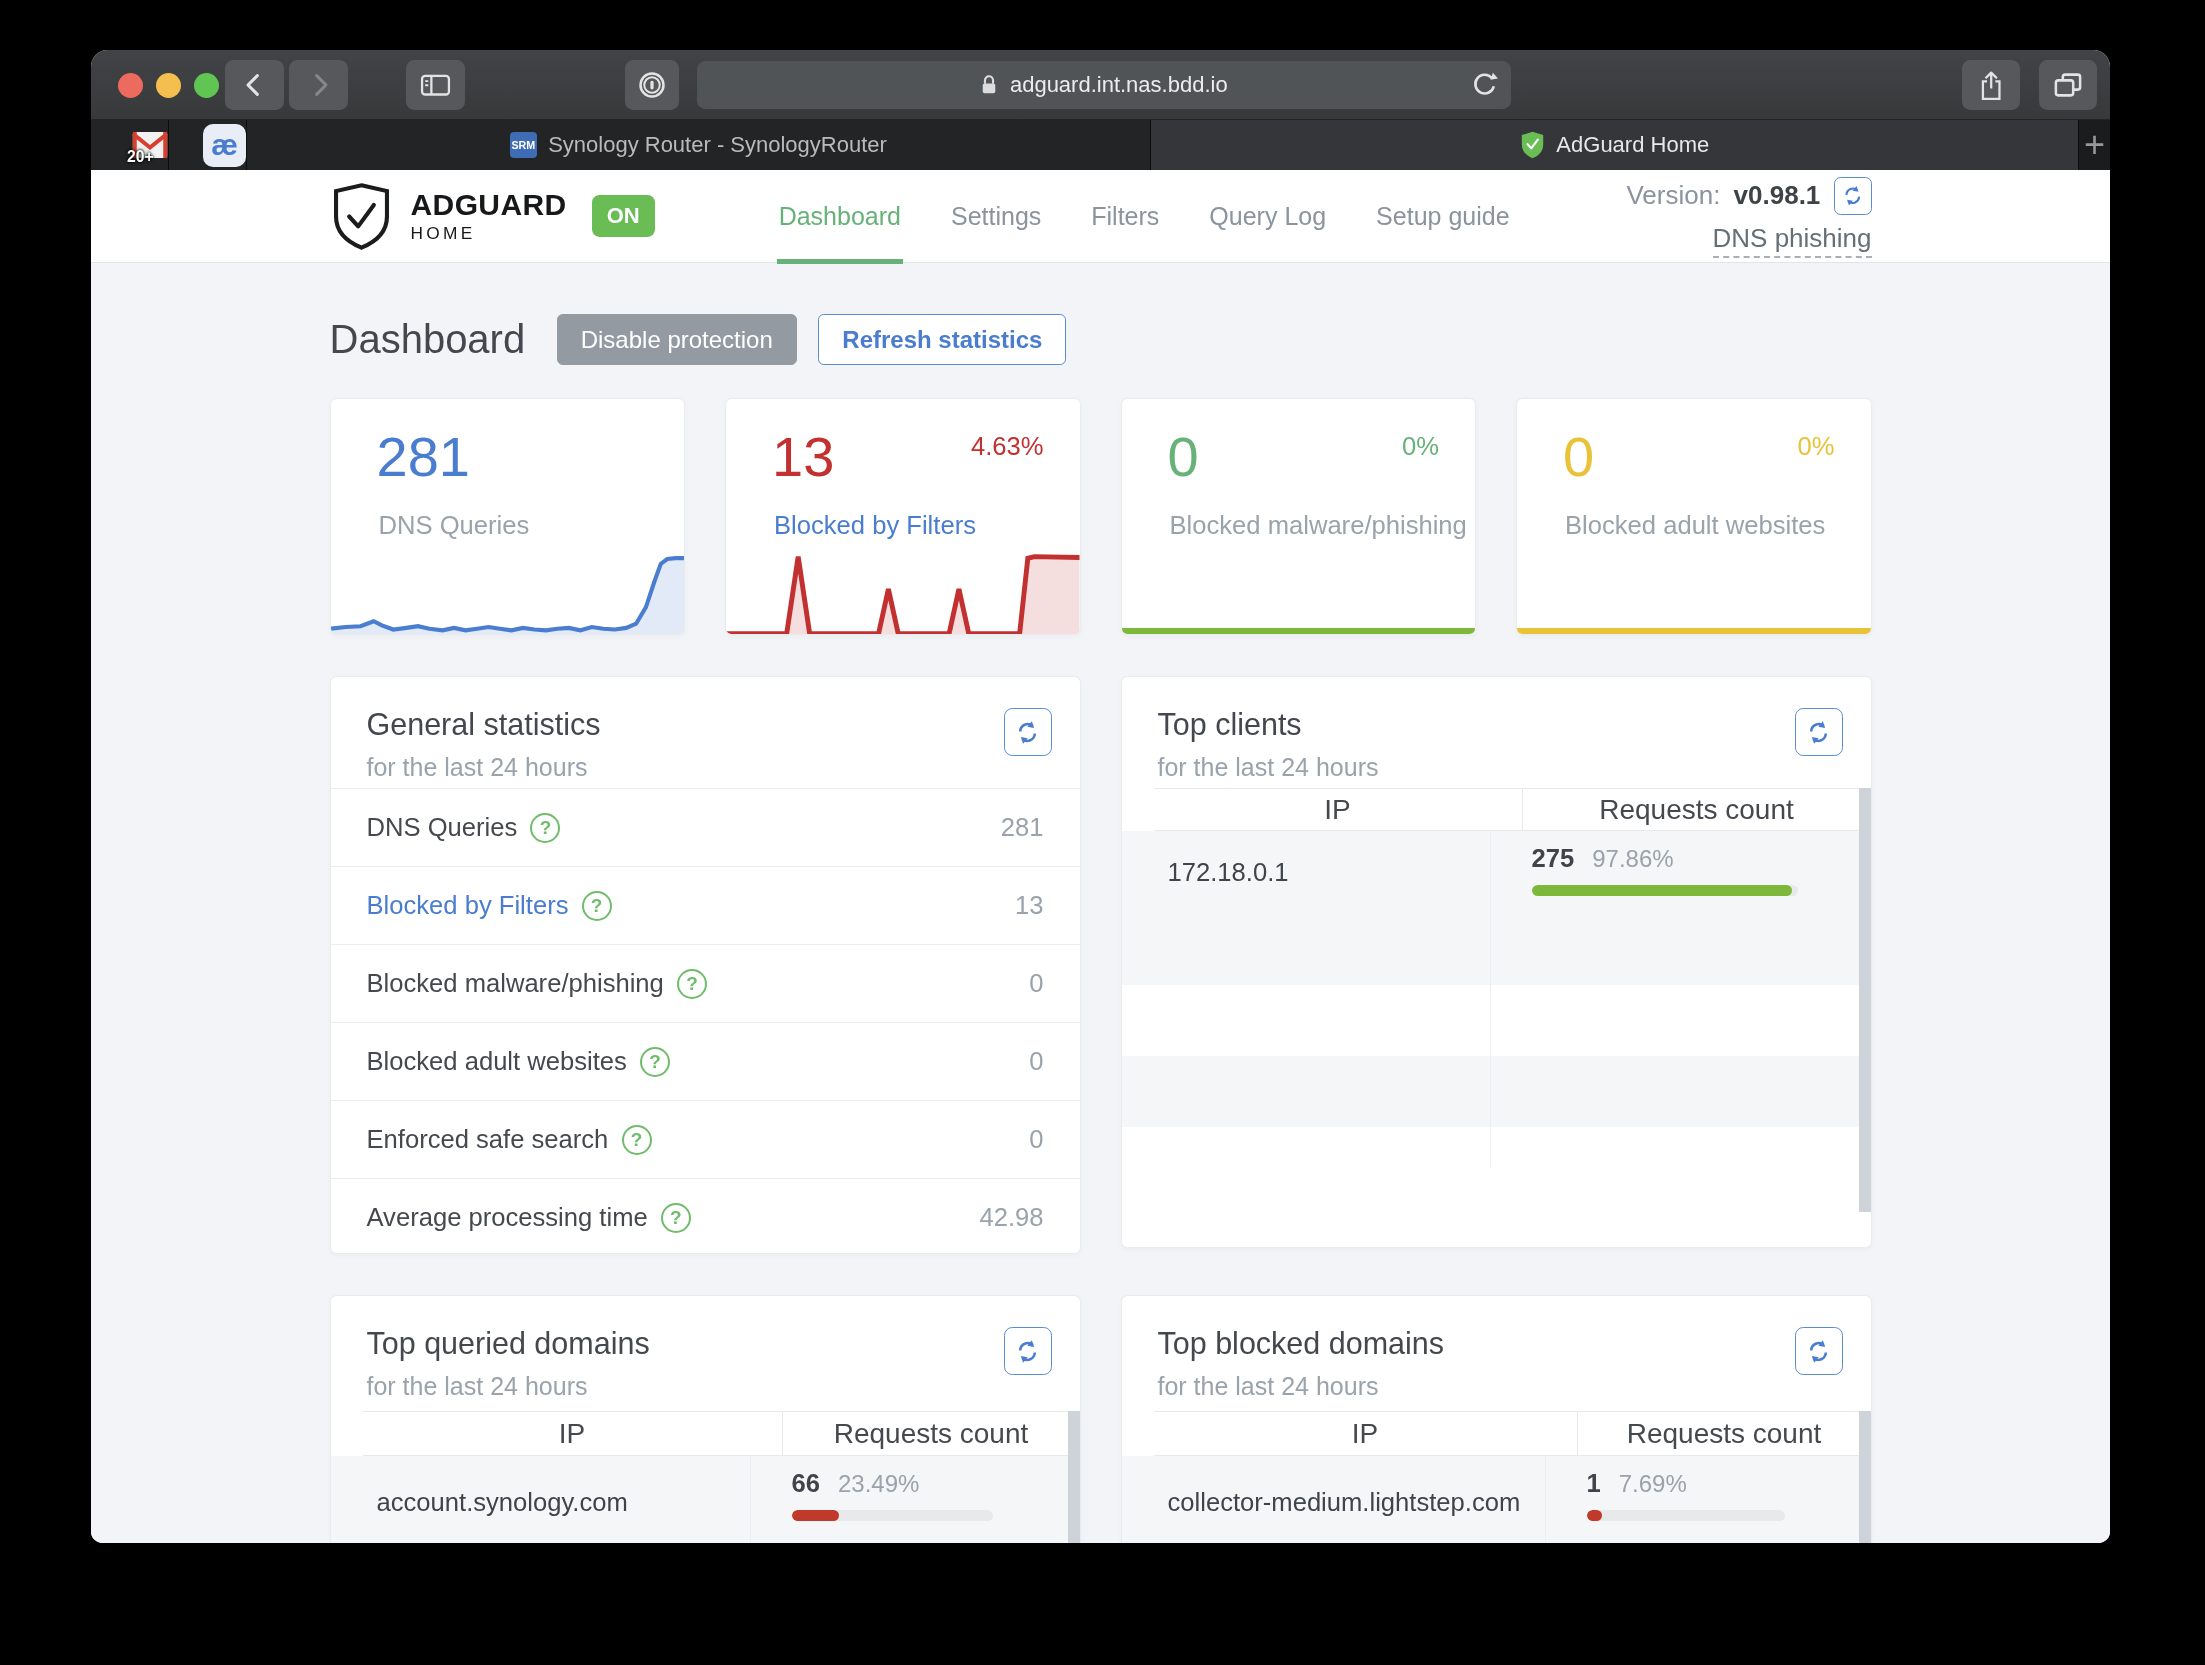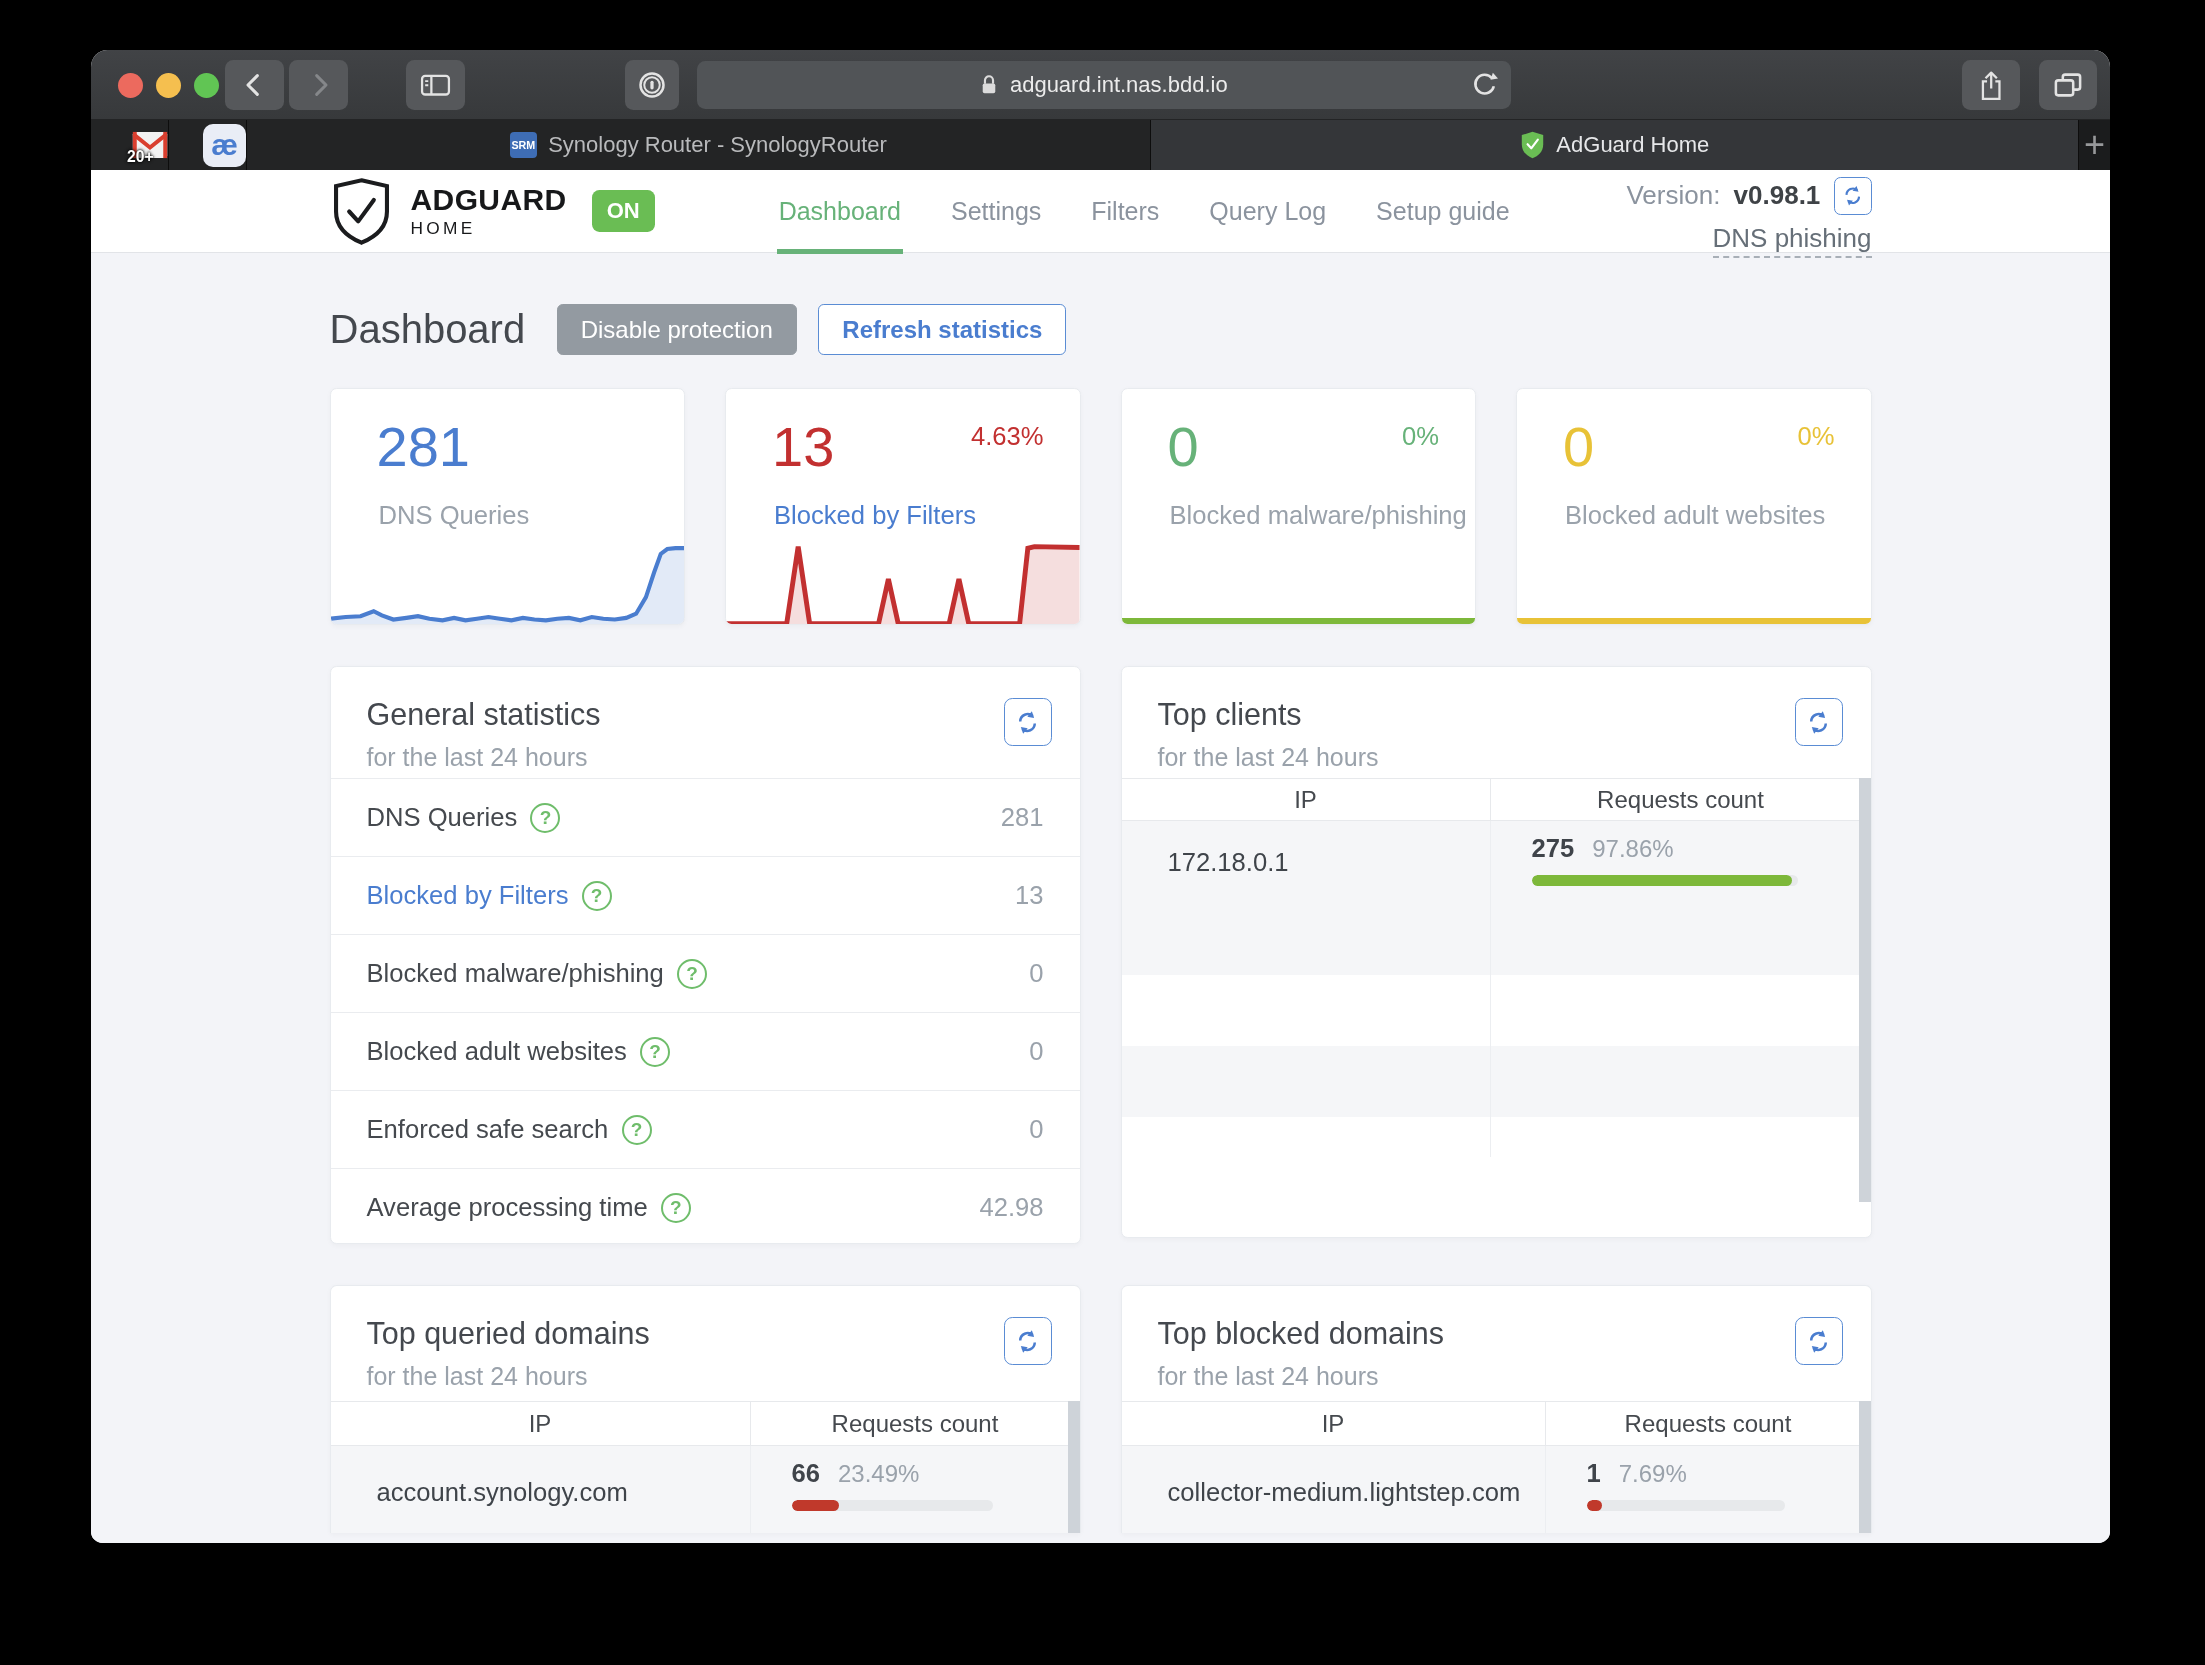--- a/index.html
+++ b/index.html
@@ -36,21 +36,21 @@
   .gmailwrap { position:relative; width:36px; height:28px; }
   .gmailbadge { position:absolute; left:-5px; bottom:-6.6px; color:#fff; font-size:15.7px;
                 font-weight:700; text-shadow:0 0 3.3px #000,0 0 2.5px #000; }
   .aetab { width:43px; height:43px; border-radius:10px; background:#e9edf6; color:#4a7dcf;
            font-size:30px; font-weight:700; display:flex; align-items:center; justify-content:center; }
   .srmfav { width:26.4px; height:26.4px; border-radius:4.1px; background:#3e6db5; color:#fff;
             font-size:10.7px; font-weight:700; display:flex; align-items:center; justify-content:center;
             letter-spacing:0; }
 
   
-  .appheader { height:83px; flex:none; background:#fff; border-bottom:1.7px solid #e2e4e8; }
+  .appheader { height:93px; flex:none; background:#fff; border-bottom:1.7px solid #e2e4e8; }
   .hwrap { width:1542px; margin:0 auto; height:100%; display:flex; align-items:center; position:relative; }
   .logo { display:flex; align-items:center; gap:18px; }
   .brandtxt { line-height:1; }
   .brand-top { font-size:30px; font-weight:700; color:#17181a; letter-spacing:0.4px; }
   .brand-bot { font-size:17.3px; color:#17181a; letter-spacing:3.3px; margin-top:5px; }
   .onbadge { margin-left:25px; background:#6abd54; color:#fff; font-size:22px; font-weight:700;
              border-radius:7.4px; padding:8.3px 15px; }
   .nav { display:flex; height:100%; margin-left:99px; }
   .navitem { padding:0 25px; display:flex; align-items:center; font-size:25px;
              color:#8b939e; position:relative; cursor:pointer; }
@@ -99,21 +99,21 @@
 
   .gsrow { height:78px; border-top:1.7px solid #eaecef; display:flex; align-items:center;
            padding:0 36px; font-size:25.6px; color:#45494e; }
   .gsrow .lbl.link { color:#4a7dcf; cursor:pointer; }
   .gsrow .val { margin-left:auto; color:#9aa2ab; }
   .qicon { width:30px; height:30px; border:2.5px solid #6fbd6b; border-radius:50%;
            color:#6fbd6b; font-size:19px; font-weight:700; display:inline-flex; flex:none;
            align-items:center; justify-content:center; margin-left:13.2px; }
 
   .thead { height:43px; border-top:1.7px solid #e7e9ec; border-bottom:1.7px solid #e7e9ec;
-           display:grid; font-size:24px; color:#45494e; }
+           display:grid; font-size:28px; color:#45494e;margin-left:32px; }
   .panel.bottom .thead { height:45px; }
   .thead > div { display:flex; align-items:center; justify-content:center; }
   .thead > div:first-child { border-right:1.7px solid #e7e9ec; }
   .trow { display:grid; }
   .tc .thead, .tc .trow { grid-template-columns:369px 1fr; }
   .tq .thead, .tq .trow { grid-template-columns:420px 1fr; }
   .tb .thead, .tb .trow { grid-template-columns:424px 1fr; }
   .stripe { background:#f5f6f8; }
   .cell-ip { padding-left:46px; display:flex; align-items:center; font-size:25.6px;
              color:#3f444a; border-right:1.7px solid #eceef1; }

